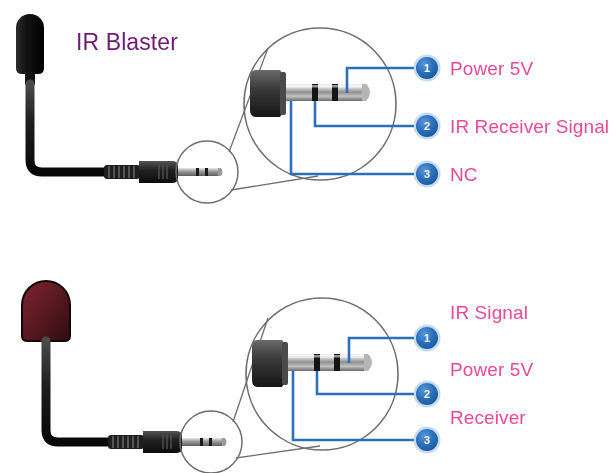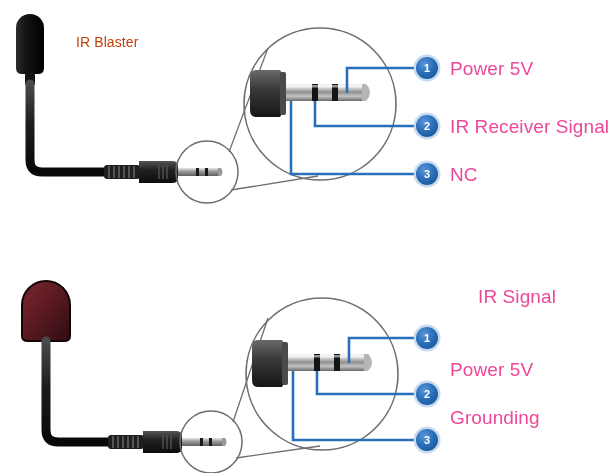--- a/index.html
+++ b/index.html
@@ -32,22 +32,22 @@
   .label {
     position: absolute;
     color: #ec4899;
     font-size: 19px;
     line-height: 19px;
     letter-spacing: 0.1px;
     white-space: nowrap;
   }
   .title-label {
     position: absolute;
-    color: #c2410c;
-    font-size: 14px;
+    color: #701a75;
+    font-size: 23px;
     line-height: 19px;
     letter-spacing: 0.1px;
     white-space: nowrap;
   }
   .badge-num {
     font-size: 11px;
     font-weight: bold;
     fill: #ffffff;
     font-family: "Liberation Sans", sans-serif;
   }
@@ -251,17 +251,17 @@
     </g>
   </svg>
 
   <div class="title-label" style="left:76px; top:33px;">IR Blaster</div>
 
   <div class="label" style="left:450px; top:59px;">Power 5V</div>
   <div class="label" style="left:450px; top:117px;">IR Receiver Signal</div>
   <div class="label" style="left:450px; top:165px;text-align:center;">NC</div>
 
 
-  <div class="label" style="left:450px; top:287px;margin-left:28px;">IR Signal</div>
+  <div class="label" style="left:450px; top:303px;">IR Signal</div>
   <div class="label" style="left:450px; top:360px;">Power 5V</div>
-  <div class="label" style="left:450px; top:408px;">Grounding</div>
+  <div class="label" style="left:450px; top:408px;">Receiver</div>
 
 </div>
 
 </body></html>

